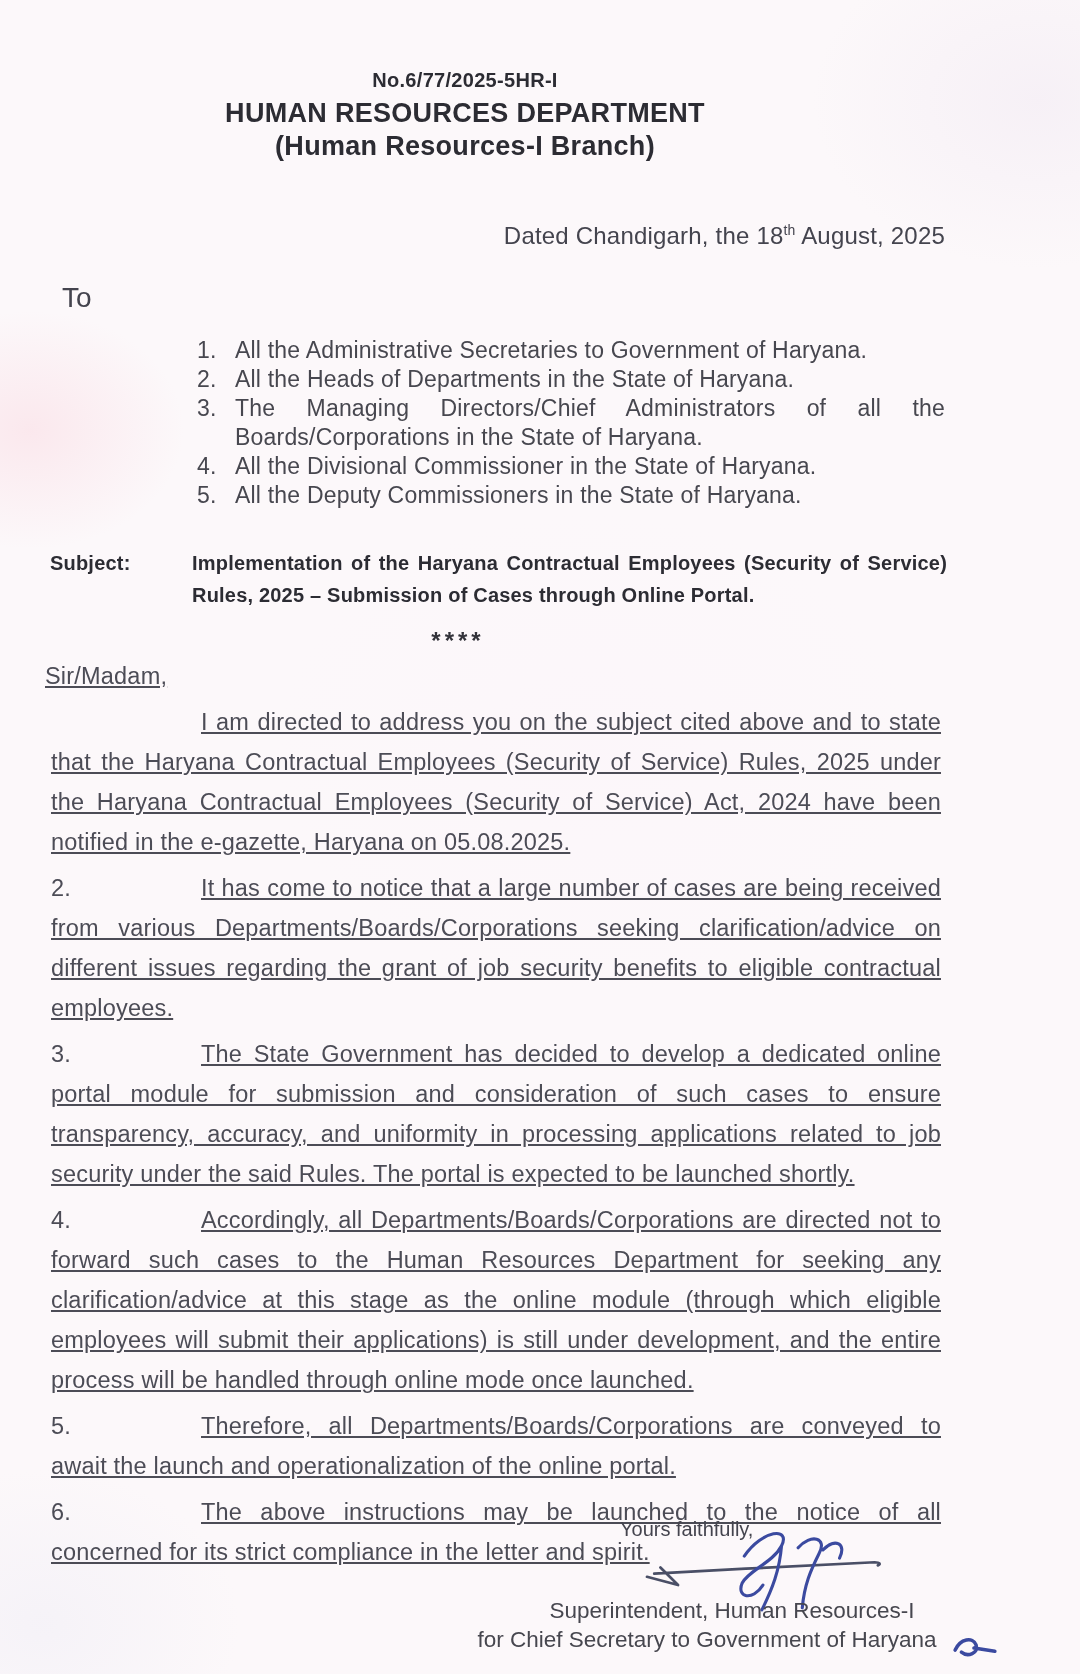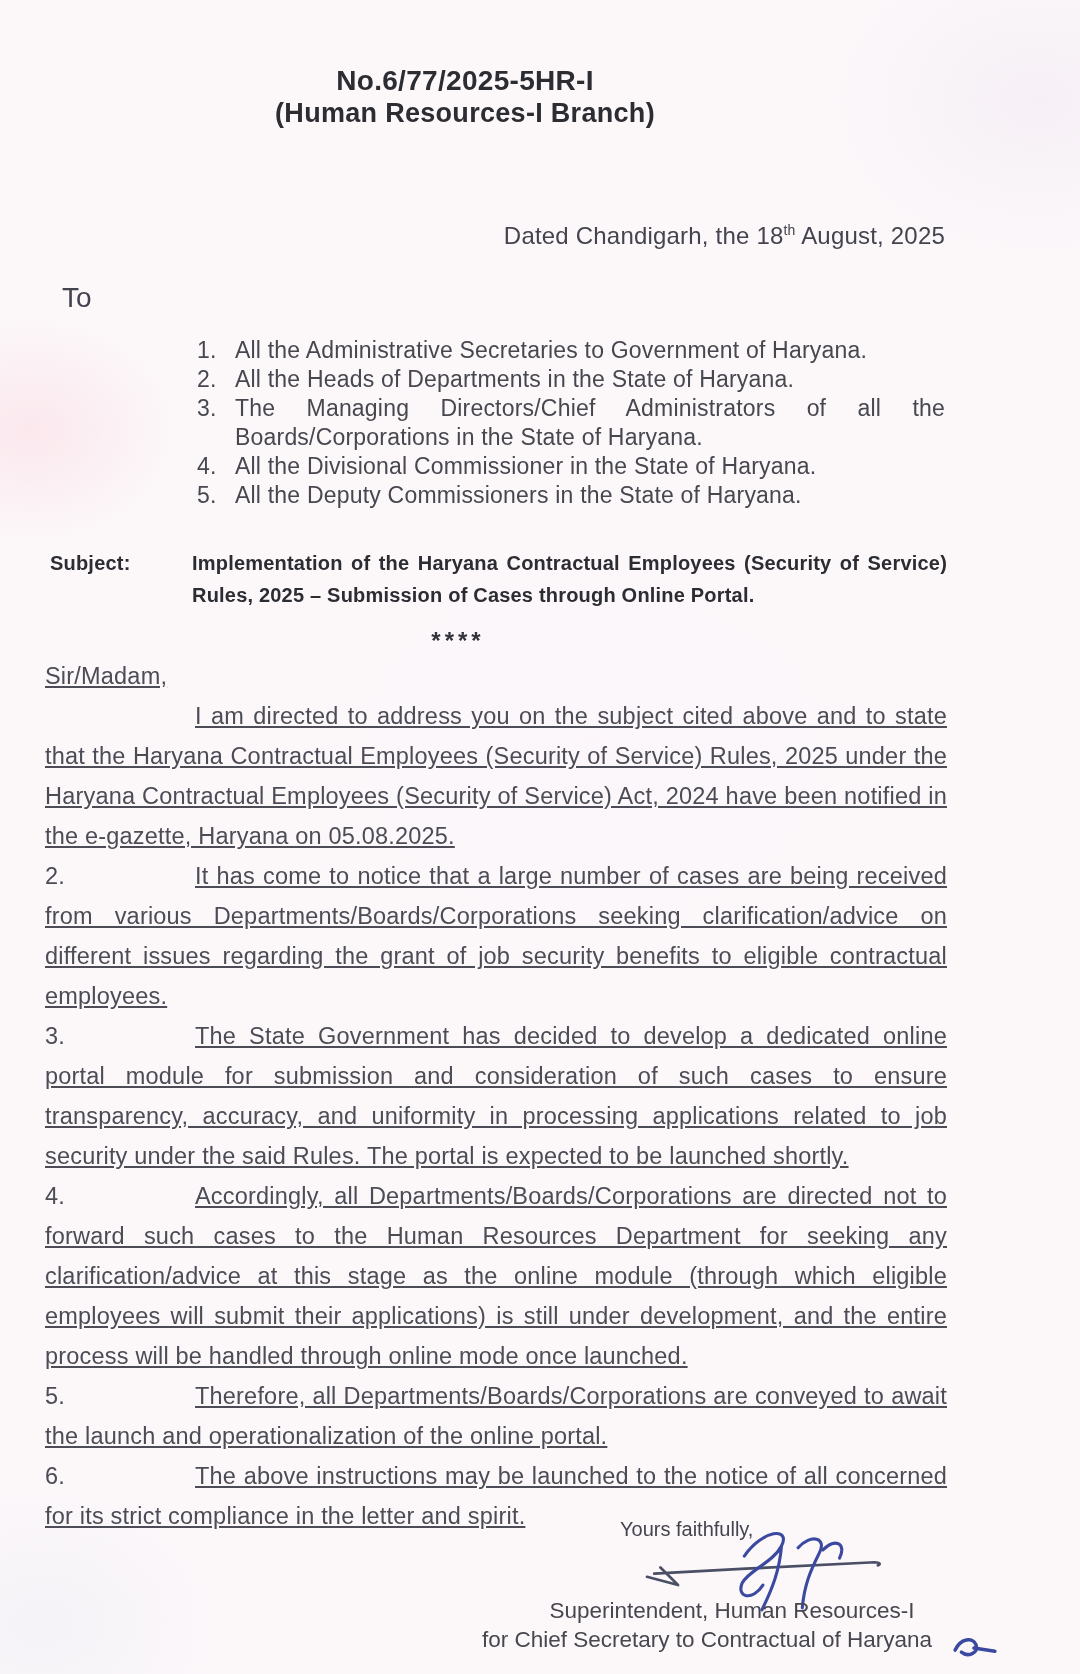--- a/index.html
+++ b/index.html
@@ -15,21 +15,21 @@
       radial-gradient(220px 170px at 30px 430px, rgba(249,208,218,0.40), rgba(249,208,218,0) 70%),
       radial-gradient(320px 240px at 96% 6%, rgba(243,236,244,0.65), rgba(243,236,244,0) 70%),
       radial-gradient(280px 220px at 4% 97%, rgba(240,238,246,0.55), rgba(240,238,246,0) 70%),
       radial-gradient(400px 300px at 55% 45%, rgba(252,246,250,0.8), rgba(252,246,250,0) 80%);
   }
   .header-block{
     position:absolute;top:64px;left:0;width:930px;
     text-align:center;font-weight:bold;color:#2c2c33;
     line-height:33px;font-size:27px;letter-spacing:0.3px;
   }
-  .header-block .ref{font-size:28px;}
+  .header-block .ref{font-size:20px;}
   .date-line{
     position:absolute;top:222px;right:135px;
     font-size:24px;color:#44444e;letter-spacing:0.2px;
   }
   .date-line sup{font-size:14px;line-height:0;}
   .to-label{
     position:absolute;top:282px;left:62px;
     font-size:28px;color:#44444e;
   }
   .addr-list{
@@ -50,21 +50,21 @@
     position:absolute;top:627px;left:413px;width:90px;
     text-align:center;font-weight:bold;color:#33333a;
     font-size:24px;letter-spacing:4px;
   }
   .body-text{
     position:absolute;top:656px;left:45px;width:902px;
     font-size:23.5px;line-height:40px;color:#4c4c56;
     text-align:justify;letter-spacing:0.2px;text-decoration:underline;
   }
   .salutation{line-height:40px;}
-  .body-text p{margin:0;position:relative;text-indent:150px;}
+  .body-text p{margin:6px;position:relative;text-indent:150px;}
   .pnum{position:absolute;left:0;top:0;text-indent:0;}
   .closing-line{
     position:absolute;top:1518px;left:620px;
     font-size:20px;color:#44444e;
   }
   .sig-svg{position:absolute;top:1525px;left:640px;width:250px;height:88px;}
   .sig-title{
     position:absolute;top:1598px;left:382px;width:700px;
     text-align:center;font-size:22.5px;color:#47474f;
   }
@@ -74,20 +74,21 @@
   }
   .flourish-svg{position:absolute;top:1634px;left:952px;width:46px;height:28px;}
 </style>
 </head>
 <body>
 
 <div class="page">
 
   <div class="header-block">
     <div class="ref">No.6/77/2025-5HR-I</div>
+    <div>HUMAN RESOURCES DEPARTMENT</div>
     <div>(Human Resources-I Branch)</div>
   </div>
 
   <div class="date-line"><span>Dated Chandigarh, the 18</span><sup>th</sup><span> August, 2025</span></div>
 
   <div class="to-label">To</div>
 
   <div class="addr-list">
     <div class="addr-item">
       <span class="addr-num">1.</span>
@@ -132,19 +133,19 @@
 
   <svg class="sig-svg" viewBox="0 0 240 85" fill="none">
     <path d="M6 50 L36 58 L19 41 M13 47 C80 43 170 39 226 36 C231 36 232 38 229 39" stroke="#4a4f66" stroke-width="2.6" stroke-linecap="round" stroke-linejoin="round"></path>
     <path d="M100 30 C118 4 145 2 136 20 C128 36 104 44 98 56 C92 70 108 74 118 58
              M136 20 C134 44 127 62 117 82
              M152 22 C164 8 181 12 172 28 C164 44 158 58 156 80
              M176 24 C188 12 199 18 192 32" stroke="#3b4aa0" stroke-width="3" stroke-linecap="round" stroke-linejoin="round"></path>
   </svg>
 
   <div class="sig-title">Superintendent, Human Resources-I</div>
-  <div class="sig-for">for Chief Secretary to Contractual of Haryana</div>
+  <div class="sig-for">for Chief Secretary to Government of Haryana</div>
 
   <svg class="flourish-svg" viewBox="0 0 44 26" fill="none">
     <path d="M3 15 C8 4 20 2 23 10 C26 18 15 22 9 17 M21 13 L41 16" stroke="#3b4aa0" stroke-width="3.4" stroke-linecap="round" stroke-linejoin="round"></path>
   </svg>
 
 </div>
 
 </body></html>

